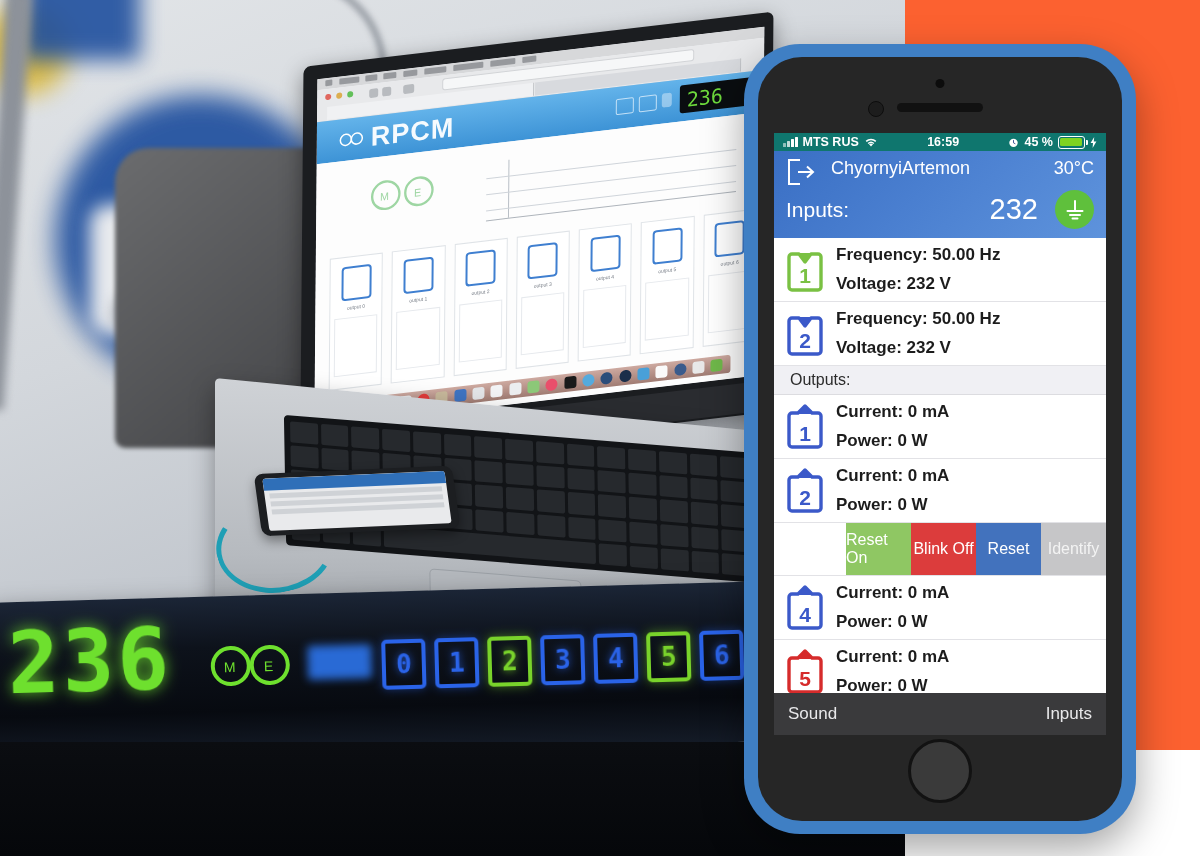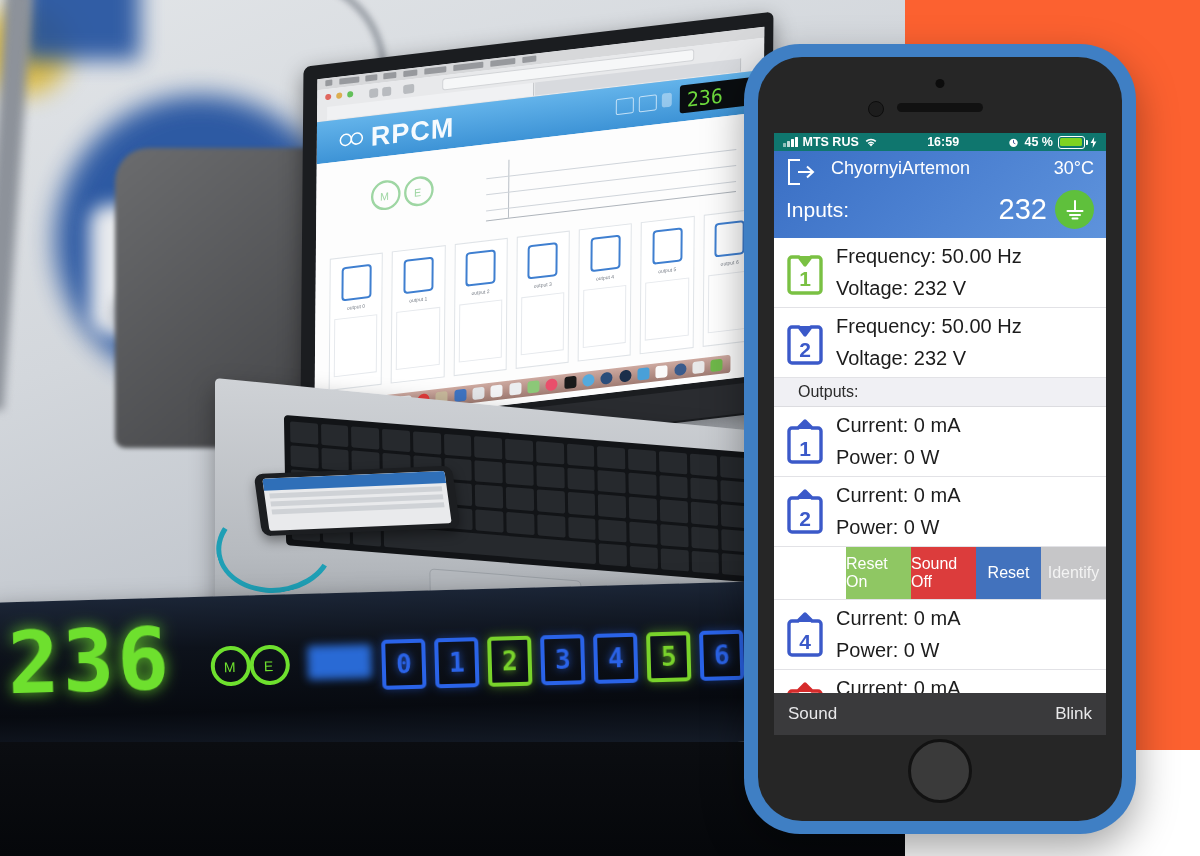--- a/index.html
+++ b/index.html
@@ -121,31 +121,31 @@
   .batt::after{content:"";position:absolute;right:-4px;top:3px;width:2px;height:5px;background:#fff;border-radius:0 1px 1px 0;}
   .batt i{position:absolute;left:1.3px;top:1.3px;bottom:1.3px;width:88%;background:#7ed321;border-radius:1.5px;}
 
   
   .app-header{background:linear-gradient(135deg,#3a6fc4 0%,#4a7fd0 45%,#5e93dc 100%);color:#fff;padding:7px 12px 9px;}
   .hdr-row1{display:flex;gap:15px;}
   .hdr-title{flex:1;font-size:18px;}
   .hdr-temp{font-size:18px;}
   .hdr-row2{display:flex;align-items:center;justify-content:space-between;margin-top:4px;}
   .hdr-inputs{font-size:21px;}
-  .hdr-right{display:flex;align-items:center;gap:8px;}
+  .hdr-right{display:flex;align-items:center;gap:17px;}
   .hdr-volt{font-size:29px;line-height:1;}
   .ground{width:39px;height:39px;border-radius:50%;background:#5fc03c;display:flex;align-items:center;justify-content:center;}
 
   
   .list{background:#fff;}
-  .sect-head{background:#f0f0f4;color:#2b2b2b;font-size:16px;padding:5px 24px;border-bottom:1px solid #dcdce0;}
+  .sect-head{background:#f0f0f4;color:#2b2b2b;font-size:16px;padding:5px 16px;border-bottom:1px solid #dcdce0;}
   .row{display:flex;align-items:stretch;border-bottom:1px solid #e2e2e6;background:#fff;min-height:63px;}
   .row-ic{width:62px;display:flex;align-items:center;justify-content:center;flex:0 0 62px;}
   .row-txt{flex:1;display:flex;flex-direction:column;justify-content:center;gap:9px;padding:7px 0;}
-  .row-txt span{font-size:20px;color:#1c1c1c;}
+  .row-txt span{font-size:17px;color:#1c1c1c;font-weight:bold;}
   .row.clipped{min-height:40px;overflow:hidden;}
 
   
   .swipe-row{display:flex;height:52px;background:#fff;border-bottom:1px solid #e2e2e6;}
   .swipe-spacer{width:72px;background:#fff;}
   .swipe-btn{flex:1;display:flex;align-items:center;justify-content:center;color:#fff;font-size:16px;}
   .swipe-btn.identify{color:#f3f3f3;}
 
   
   .toolbar{position:absolute;left:0;right:0;bottom:0;height:42px;background:#3a3a3c;display:flex;align-items:center;
@@ -521,21 +521,21 @@
             </div>
             <div class="row-txt">
               <span>Current: 0 mA</span>
               <span>Power: 0 W</span>
             </div>
           </div>
 
           <div class="swipe-row">
             <div class="swipe-spacer"></div>
             <div class="swipe-btn" style="background:#8fc763">Reset On</div>
-            <div class="swipe-btn" style="background:#dc3c3c">Sound Off</div>
+            <div class="swipe-btn" style="background:#dc3c3c">Blink Off</div>
             <div class="swipe-btn" style="background:#4272bd">Reset</div>
             <div class="swipe-btn identify" style="background:#c6c6c8">Identify</div>
           </div>
 
           <div class="row">
             <div class="row-ic">
               <svg width="40" height="46" viewBox="0 0 40 46">
                 <path d="M4 12 V40 a3 3 0 0 0 3 3 H33 a3 3 0 0 0 3 -3 V12 a3 3 0 0 0 -3 -3 H27 L20 2 L13 9 H7 a3 3 0 0 0 -3 3 Z" fill="none" stroke="#3b59c9" stroke-width="3.4" stroke-linejoin="round"></path>
                 <path d="M13 10 L20 2 L27 10 Z" fill="#3b59c9"></path>
                 <text x="20" y="37" font-size="21" fill="#3b59c9" text-anchor="middle" font-family="Liberation Sans" font-weight="bold">4</text>
@@ -557,21 +557,21 @@
             </div>
             <div class="row-txt">
               <span>Current: 0 mA</span>
               <span>Power: 0 W</span>
             </div>
           </div>
         </div>
 
         <div class="toolbar">
           <span>Sound</span>
-          <span>Blink</span>
+          <span>Inputs</span>
         </div>
       </div>
 
       <div class="home-btn"></div>
     </div>
   </div>
 
 </div>
 
 </body></html>

